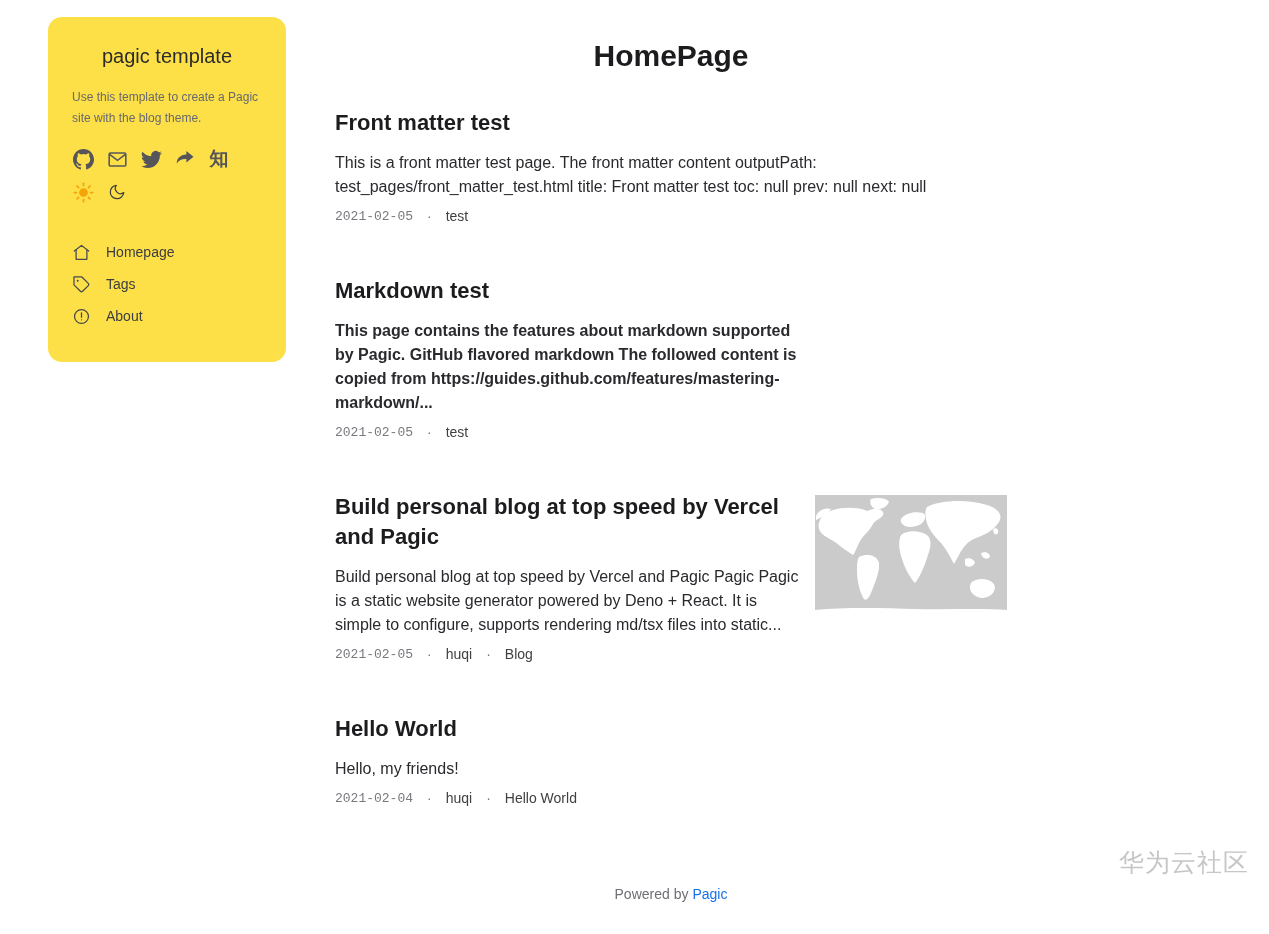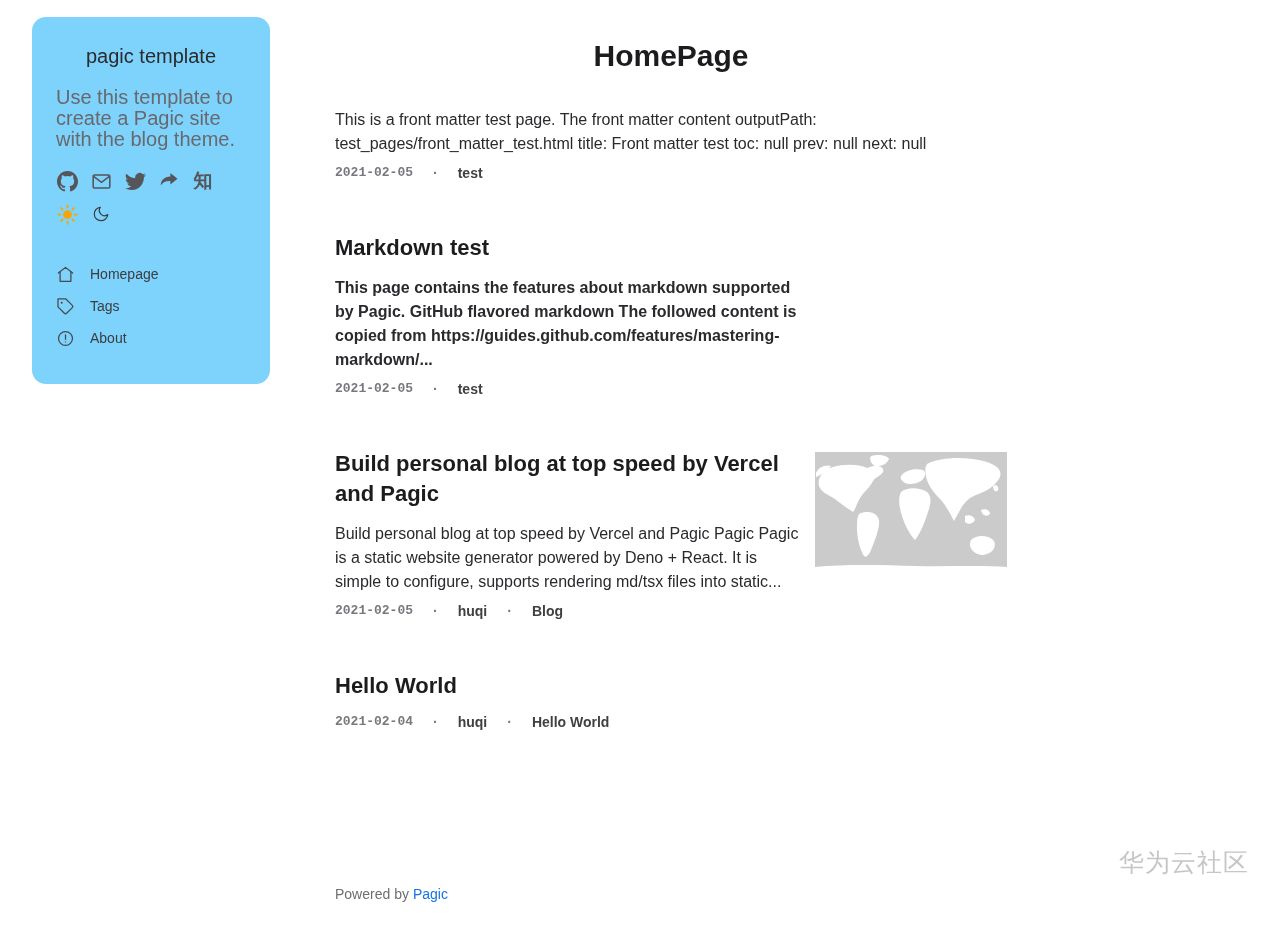--- a/index.html
+++ b/index.html
@@ -8,55 +8,55 @@
     width: 1269px; height: 934px;
     position: relative; overflow: hidden;
     background: #ffffff;
     font-family: "Liberation Sans", sans-serif;
     color: #222226;
   }
   a { text-decoration: none; color: inherit; cursor: pointer; }
 
   
   .sidebar {
-    position: absolute; left: 32px; top: 17px; width: 238px;
-    background: #7dd3fc;
+    position: absolute; left: 48px; top: 17px; width: 238px;
+    background: #fde047;
     border-radius: 14px;
     padding: 28px 24px 30px;
   }
   .site-title { text-align: center; font-size: 20px; font-weight: 500; color: #2b2b2e; }
-  .site-desc { margin-top: 19px; font-size: 20px; line-height: 21px; color: #68686d; }
+  .site-desc { margin-top: 19px; font-size: 12px; line-height: 21px; color: #68686d; }
   .social { margin-top: 19px; display: flex; flex-wrap: wrap; gap: 11px 12px; align-items: center; }
   .social a { display: inline-flex; width: 22px; height: 22px; align-items: center; justify-content: center; color: #55555a; }
   .zhihu-glyph { font-size: 19px; font-weight: 600; color: #55555a; font-family: sans-serif; }
   .nav { margin-top: 33px; display: flex; flex-direction: column; }
   .nav a { display: flex; align-items: center; gap: 15px; height: 32px; font-size: 14px; color: #3c3c41; }
   .nav svg { width: 19px; height: 19px; flex: none; color: #48484d; }
 
   
   main { position: absolute; left: 335px; top: 0; width: 672px; }
   h1.page-title { margin: 38px 0 0; font-size: 30px; line-height: 36px; font-weight: 700; text-align: center; color: #1c1c1e; }
   .posts { margin-top: 34px; }
   article { margin-bottom: 52px; }
   article h2 { margin: 0 0 13px; font-size: 22px; line-height: 30px; font-weight: 700; color: #1c1c1e; }
   article h2 a { color: inherit; }
   .excerpt { margin: 0 0 9px; font-size: 16px; line-height: 24px; color: #2a2a2e; }
   .narrow { max-width: 470px; font-weight: bold; }
-  .meta { display: flex; align-items: flex-start; gap: 20px; color: #78787e; font-weight: bold; }
+  .meta { display: flex; align-items: center; gap: 14px; color: #78787e; }
   .meta .date { font-family: "Liberation Mono", monospace; font-size: 13px; }
   .meta .sep { font-size: 14px; }
   .meta a { font-size: 14px; color: #404040; }
   .post-row { display: flex; gap: 10px; }
   .post-col { width: 470px; flex: none; }
   .cover { width: 192px; height: 124px; flex: none; margin-top: 3px; }
 
   
   footer {
     position: absolute; left: 335px; top: 886px; width: 672px;
-    font-size: 14px; color: #6e6e73;
+    text-align: center; font-size: 14px; color: #6e6e73;
   }
   footer a { color: #1673e6; margin-left: 4px; }
   .watermark {
     position: absolute; right: 20px; top: 846px;
     font-size: 25px; letter-spacing: 1px; color: #c6c6c6;
     font-family: sans-serif;
   }
 </style>
 </head>
 <body>
@@ -137,20 +137,21 @@
     </a>
   </nav>
 </aside>
 
 <main>
   <h1 class="page-title">HomePage</h1>
 
   <div class="posts">
 
     <article>
+      <h2><a>Front matter test</a></h2>
       <p class="excerpt">This is a front matter test page. The front matter content outputPath: test_pages/front_matter_test.html title: Front matter test toc: null prev: null next: null</p>
       <div class="meta">
         <span class="date">2021-02-05</span>
         <span class="sep">·</span>
         <a>test</a>
       </div>
     </article>
 
     <article>
       <h2><a>Markdown test</a></h2>
@@ -190,20 +191,21 @@
             <path d="M178 34 C181 32 184 34 183 38 C181 41 178 39 178 34 Z"></path>
             <path d="M156 88 C162 82 174 83 179 89 C182 95 177 102 168 103 C160 103 152 96 156 88 Z"></path>
             <path d="M0 115 C30 112 70 113 100 114 C130 115 165 113 192 115 L192 124 L0 124 Z"></path>
           </g>
         </svg>
       </div>
     </article>
 
     <article>
       <h2><a>Hello World</a></h2>
+      <p class="excerpt">Hello, my friends!</p>
       <div class="meta">
         <span class="date">2021-02-04</span>
         <span class="sep">·</span>
         <a>huqi</a>
         <span class="sep">·</span>
         <a>Hello World</a>
       </div>
     </article>
 
   </div>

